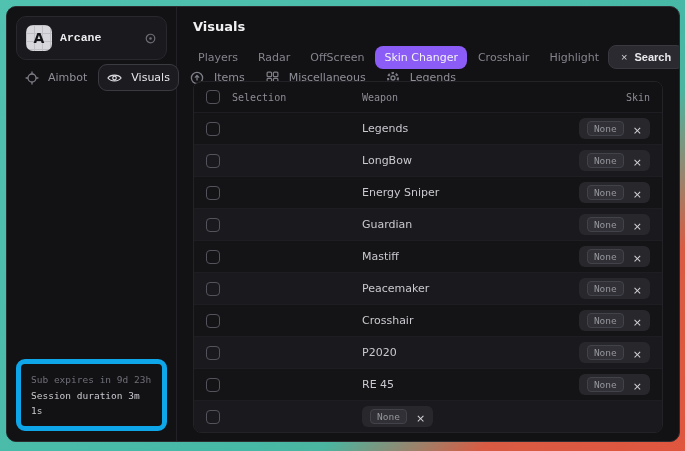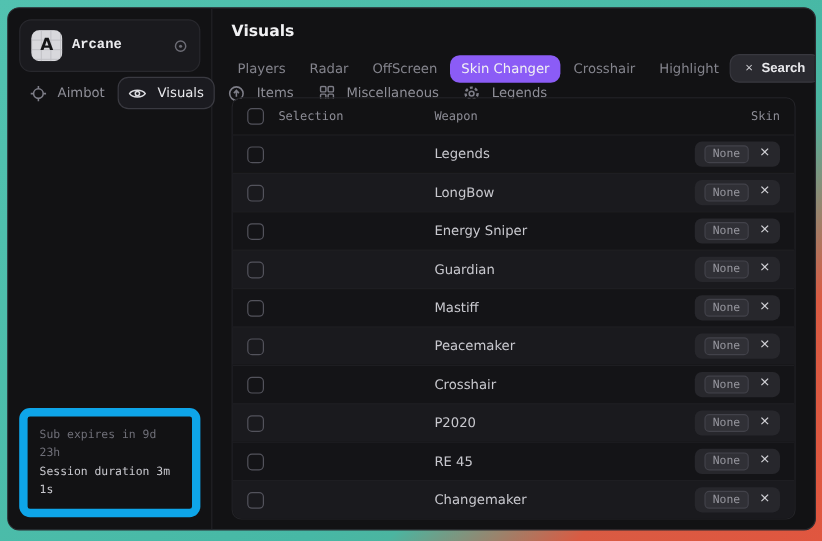--- a/index.html
+++ b/index.html
@@ -28,21 +28,21 @@
   .brand-sub { color:#86868e; font-size:9.5px; }
   .brand-gear { color:#6c6c75; display:flex; }
   .cat-label { color:#5d5d66; font-size:9.5px; letter-spacing:.6px; margin:14px 15px 7px 15px; }
   .nav { display:flex; flex-direction:row; gap:2px; padding:0 8px; }
   .nav-item { display:flex; align-items:center; gap:9px; height:27px; padding:0 8px;
     border:1px solid transparent; border-radius:9px; color:#8f8f98; font-size:11px; cursor:default; }
   .nav-item .nav-icon { display:flex; width:15px; justify-content:center; color:#7e7e88; }
   .nav-item.active { background:#1b1b20; border-color:#3a3a41; color:#e9e9ec; }
   .nav-item.active .nav-icon { color:#dcdce0; }
   .spacer { flex:1; }
-  .session-card { margin:8px 9px 10px 9px; padding:8px 10px; border:7px solid #0ea5e9; border-radius:9px;
+  .session-card { margin:8px 9px 10px 9px; padding:8px 10px; border:5px solid #0ea5e9; border-radius:9px;
     font-family:"DejaVu Sans Mono","Liberation Mono",monospace; line-height:1.6; }
   .session-line1 { color:#6f6f78; font-size:9.5px; }
   .session-line2 { color:#c9c9cf; font-size:9.5px; }
   
   .main { flex:1; display:flex; flex-direction:column; min-width:0; }
   .page-title { color:#f0f0f2; font-size:13px; font-weight:bold; padding:12px 16px 7px 16px; }
   .tab-row { display:flex; align-items:center; padding:4px 16px 10px 12px; }
   .tabs { display:flex; align-items:center; gap:2px; }
   .tab { color:#84848d; font-size:11px; padding:5px 9px; border-radius:8px; cursor:default; white-space:nowrap; }
   .tab.active { background:#8b5cf6; color:#f2f2f4; }
@@ -54,21 +54,21 @@
   .t-head { display:flex; align-items:center; height:30px; padding:0 12px;
     font-family:"DejaVu Sans Mono","Liberation Mono",monospace; font-size:10px; color:#8d8d96; background:#121214; }
   .col-sel { width:156px; display:flex; align-items:center; gap:12px; }
   .col-weapon { flex:1; text-align:left; }
   .col-skin { text-align:left; }
   .checkbox { width:14px; height:14px; border:1.5px solid #53535c; border-radius:4px; background:transparent; flex:0 0 14px; }
   .t-row { display:flex; align-items:center; height:32px; padding:0 12px; border-top:1px solid #1e1e22; }
   .t-row:nth-child(odd) { background:#141417; }
   .t-row:nth-child(even) { background:#1a1a1e; }
   .weapon-name { flex:1; color:#c9c9cf; font-size:11px; }
-  .skin-badge { display:flex; align-items:flex-start; gap:9px; background:#27272c; border-radius:6px; padding:3px 8px; }
+  .skin-badge { display:flex; align-items:flex-end; gap:9px; background:#27272c; border-radius:6px; padding:3px 8px; }
   .skin-pill { background:#303036; border:1px solid #42424a; border-radius:4px; color:#96969e;
     font-size:9.5px; padding:1px 6px; font-family:"DejaVu Sans Mono","Liberation Mono",monospace; }
   .skin-x { color:#d2d2d7; font-size:11px; line-height:1; }
   svg { display:block; }
 </style>
 </head>
 <body>
 
 <div class="window">
 
@@ -261,21 +261,20 @@
           <div class="weapon-name">RE 45</div>
           <div class="skin-badge">
             <span class="skin-pill">None</span>
             <span class="skin-x">×</span>
           </div>
         </div>
           <div class="t-row">
           <div class="col-sel">
             <span class="checkbox"></span>
           </div>
-          <div class="weapon-name">Changemaker</div>
           <div class="skin-badge">
             <span class="skin-pill">None</span>
             <span class="skin-x">×</span>
           </div>
         </div>
         </div>
 
     </div>
   </main>
 </div>

